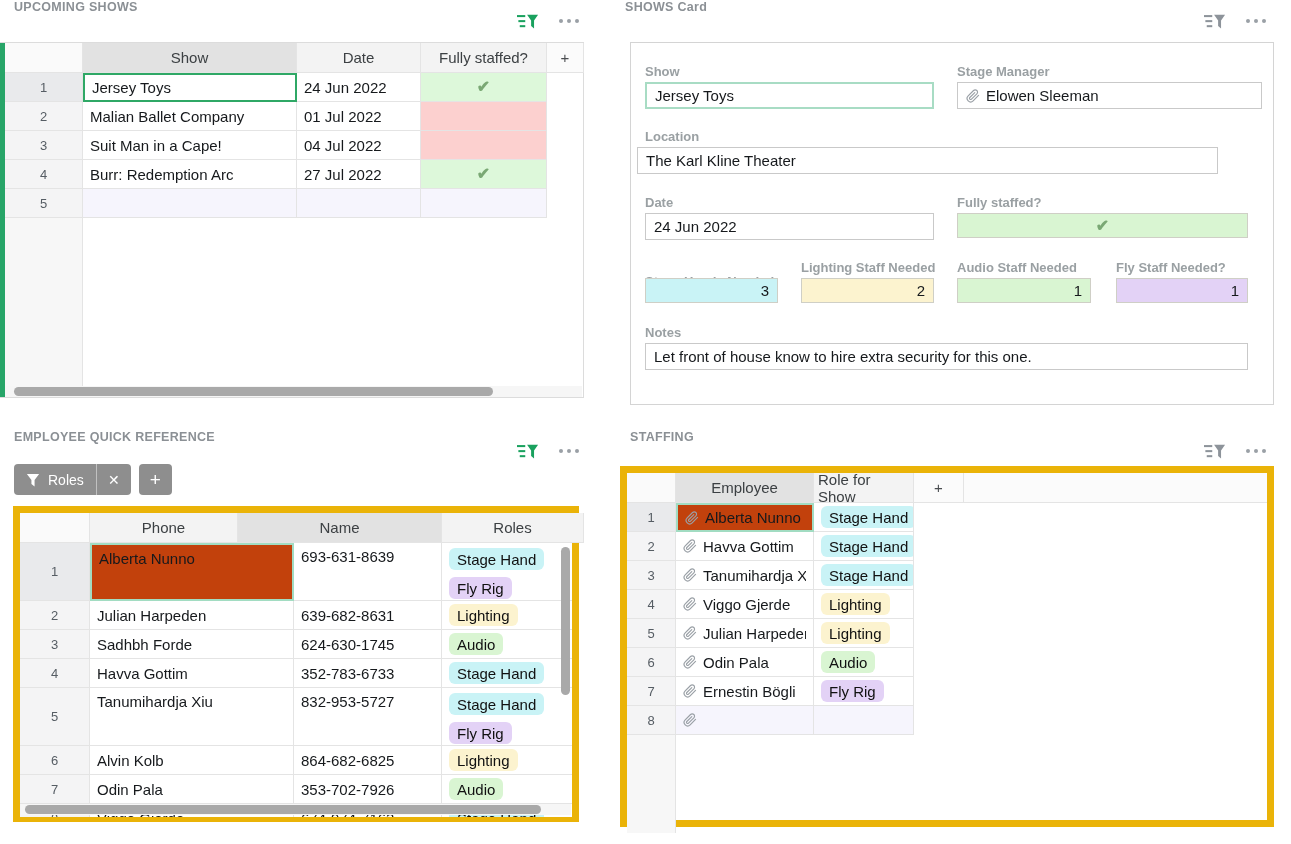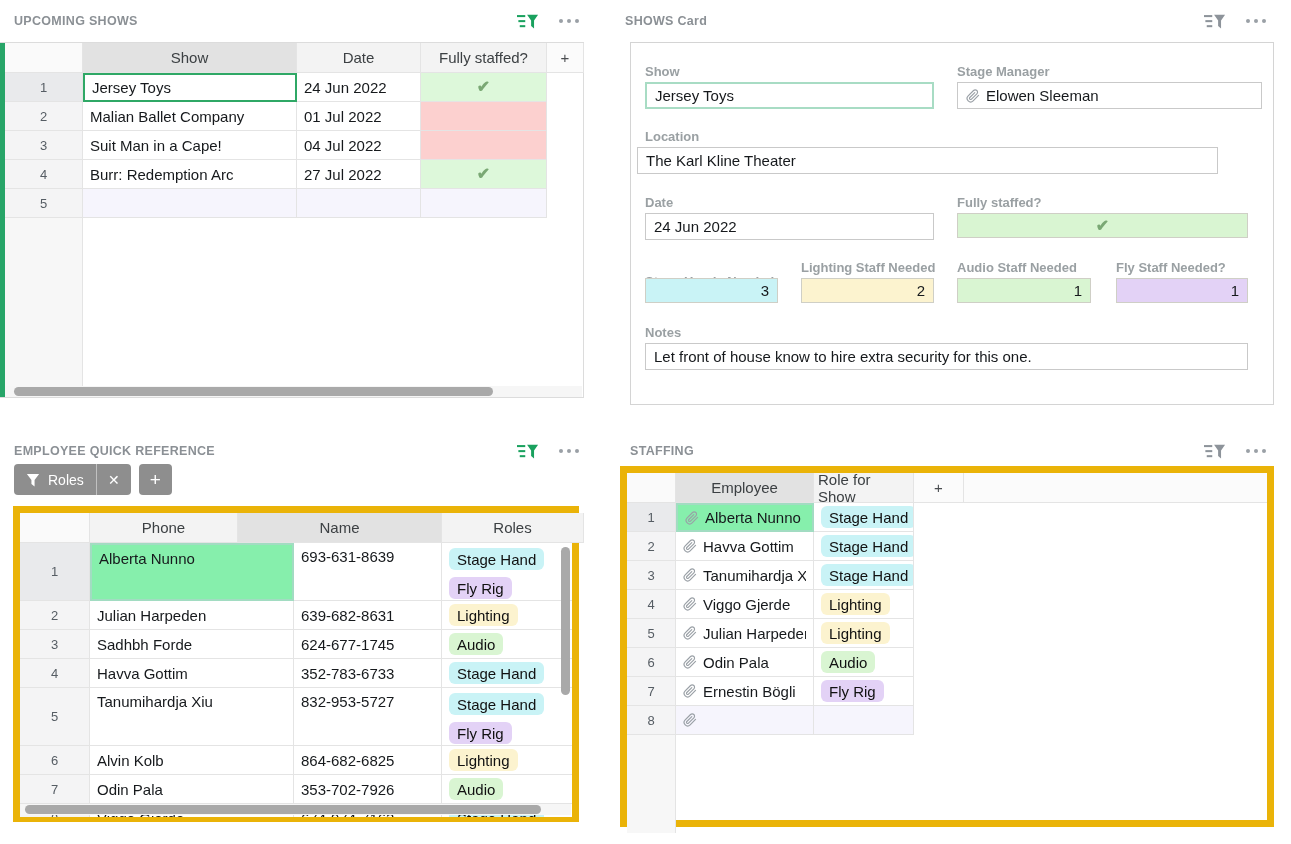--- a/index.html
+++ b/index.html
@@ -1,20 +1,20 @@
 <!DOCTYPE html>
 <html><head>
 <meta charset="utf-8">
 <style>
   *{margin:0;padding:0;box-sizing:border-box}
   html,body{background:#fff}
   body{width:1291px;height:844px;position:relative;overflow:hidden;
        font-family:"Liberation Sans",sans-serif;color:#16191c}
   .panel{position:absolute}
-  .phead{display:flex;align-items:center;height:42px}
+  .phead{display:flex;height:42px}
   .ptitle{font-size:12.5px;font-weight:bold;color:#8b9095;letter-spacing:.3px}
   .hicons{margin-left:auto;display:flex;align-items:center;gap:20px;padding-right:8px}
   .filter-ic{width:22px;height:17px;display:block}
   .filter-ic.green{color:#19a15e}
   .filter-ic.gray{color:#8d939a}
   .dots{display:flex;gap:4px;padding:6px 0;cursor:pointer}
   .dots i{width:4px;height:4px;border-radius:50%;background:#9aa0a6;display:block}
 
   
   .grid{position:absolute;background:#fff;border:7px solid #eab308}
@@ -27,21 +27,21 @@
   .hc.selcol{background:#e2e2e2}
   .hc.addcol{background:#fbfbfb;color:#4a4d50;font-size:15px}
   .rn{background:#f4f4f5;color:#565d64;font-size:13px;justify-content:center;padding:0}
   .rn.sel{background:#e9eaec}
   .r29{height:29px}.r58{height:58px}
   .bg-yes{background:#ddf8da}
   .bg-no{background:#fcd0cf}
   .bg-new{background:#f6f5fd}
   .c-center{justify-content:center}
   .selcell{border:2px solid #2fa866 !important;background:#fff}
-  .selcell2{border:2px solid #a2dcc2 !important;background:#86efac}
+  .selcell2{border:2px solid #a2dcc2 !important;background:#c2410c}
   .check{color:#7aa874;font-size:16px;font-weight:bold;line-height:1}
   .pill{display:inline-flex;align-items:center;height:22px;padding:0 8px;border-radius:6px;
         font-size:15px;color:#111;white-space:nowrap}
   .pill[data-tag="stage-hand"]{background:#c9f3f6}
   .pill[data-tag="fly-rig"]{background:#e3d2f6}
   .pill[data-tag="lighting"]{background:#fcf3cf}
   .pill[data-tag="audio"]{background:#d9f5d2}
   .top{align-items:flex-start;padding-top:5px}
   .stack{flex-direction:column;align-items:flex-start;gap:7px;padding-top:5px}
   .fillrow{display:flex}
@@ -300,21 +300,21 @@
         <div class="cell rn col-rn r29">2</div>
         <div class="cell col-name r29">Julian Harpeden</div>
         <div class="cell col-phone r29">639-682-8631</div>
         <div class="cell col-roles r29">
             <span class="pill" data-tag="lighting">Lighting</span>
           </div>
       </div>
       <div class="row r29">
         <div class="cell rn col-rn r29">3</div>
         <div class="cell col-name r29">Sadhbh Forde</div>
-        <div class="cell col-phone r29">624-677-1745</div>
+        <div class="cell col-phone r29">624-630-1745</div>
         <div class="cell col-roles r29">
             <span class="pill" data-tag="audio">Audio</span>
           </div>
       </div>
       <div class="row r29">
         <div class="cell rn col-rn r29">4</div>
         <div class="cell col-name r29">Havva Gottim</div>
         <div class="cell col-phone r29">352-783-6733</div>
         <div class="cell col-roles r29">
             <span class="pill" data-tag="stage-hand">Stage Hand</span>

